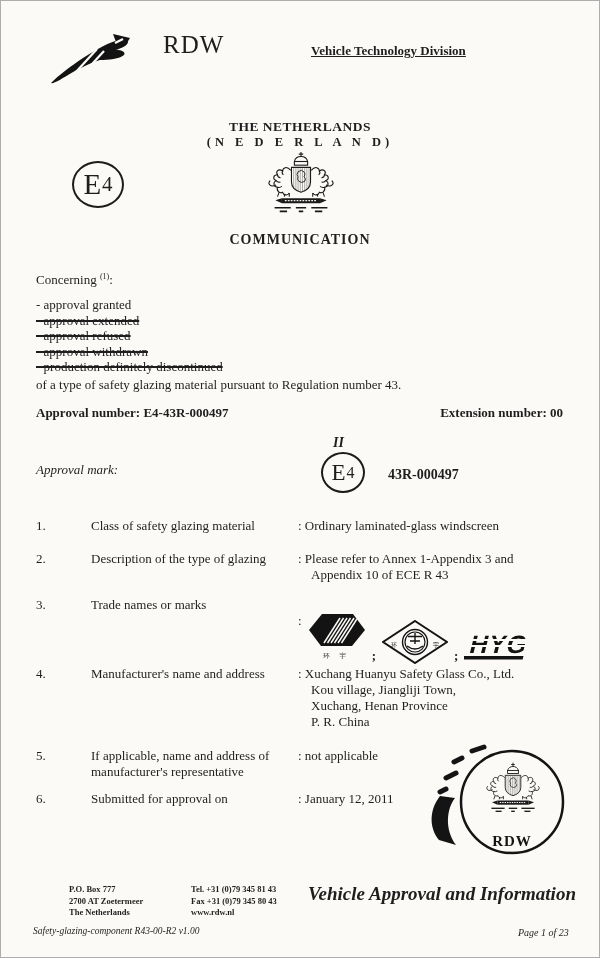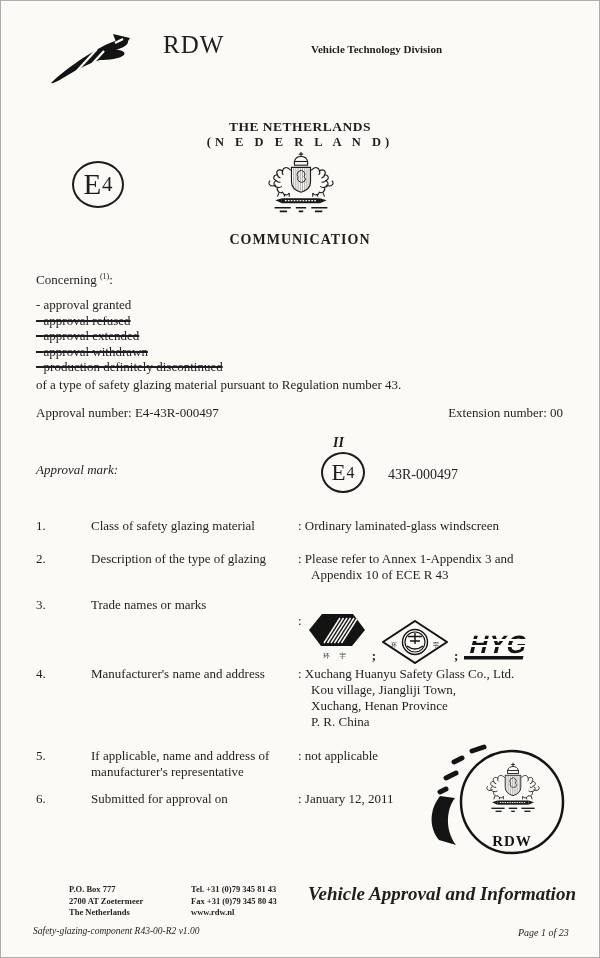--- a/index.html
+++ b/index.html
@@ -9,36 +9,36 @@
     font-family:"Liberation Serif","DejaVu Serif",serif; color:#1e1e1e;
     overflow:hidden;
   }
   .abs { position:absolute; }
   .center { left:0; right:0; text-align:center; }
   .bold { font-weight:bold; }
   .italic { font-style:italic; }
   .struck { text-decoration:line-through; text-decoration-thickness:1.5px; }
 
   .org-name { font-size:25px; letter-spacing:1px; }
-  .division { font-size:11px; font-weight:bold; }
+  .division { font-size:13px; font-weight:bold;text-decoration:underline; }
   .country { font-size:13.5px; font-weight:bold; letter-spacing:0.5px; }
   .country-native { font-size:12.5px; font-weight:bold; letter-spacing:4px; }
   .doc-type { font-size:14px; font-weight:bold; letter-spacing:1px; }
 
   .e-circle { display:flex; align-items:center; justify-content:center;
     border:2.5px solid #1c1c1c; border-radius:50%; box-sizing:border-box; background:transparent; }
   .e-circle .eL { font-size:29px; line-height:1; }
   .e-circle .eD { font-size:21px; line-height:1; margin-left:1px; }
   .e-circle.small { border-width:2px; }
   .e-circle.small .eL { font-size:23px; }
   .e-circle.small .eD { font-size:16px; }
 
   .body-text { font-size:13px; }
   .concern-items { font-size:13px; line-height:15.5px; }
-  .headline { font-size:13px; font-weight:normal; }
+  .headline { font-size:13px; font-weight:bold; }
 
   .row { position:absolute; left:35px; width:545px; font-size:13px; line-height:16px; }
   .row .no { position:absolute; left:0; top:0; }
   .row .label { position:absolute; left:55px; top:0; width:205px; white-space:pre-line; }
   .row .value { position:absolute; left:262px; top:0; width:282px; white-space:pre-line;
     padding-left:13px; text-indent:-13px; box-sizing:border-box; }
 
   .logo-strip { display:flex; align-items:flex-end; gap:6px; }
   .logo-strip .colon { align-self:flex-start; font-size:13px; }
   .logo-col { display:flex; flex-direction:column; align-items:center; }
@@ -129,22 +129,22 @@
   <svg class="abs" style="left:256px; top:150px;" width="88" height="65" viewBox="0 0 120 88">
     <use href="#coat"></use>
   </svg>
 
   <div class="abs center doc-type" style="top:231px;">COMMUNICATION</div>
 
   <div class="abs body-text" style="left:35px; top:271px;"><span>Concerning</span> <sup>(1)</sup><span>:</span></div>
 
   <div class="abs concern-items" style="left:35px; top:296px;">
     <div>- approval granted</div>
+    <div class="struck">- approval extended</div>
     <div class="struck">- approval refused</div>
-    <div class="struck">- approval extended</div>
     <div class="struck">- approval withdrawn</div>
     <div class="struck">- production definitely discontinued</div>
   </div>
 
   <div class="abs body-text" style="left:35px; top:376px;text-align:right;">of a type of safety glazing material pursuant to Regulation number 43.</div>
 
   <div class="abs headline" style="left:35px; top:404px;">Approval number: E4-43R-000497</div>
   <div class="abs headline" style="right:36px; top:404px;">Extension number: 00</div>
 
   <div class="abs body-text italic" style="left:35px; top:461px;">Approval mark:</div>

